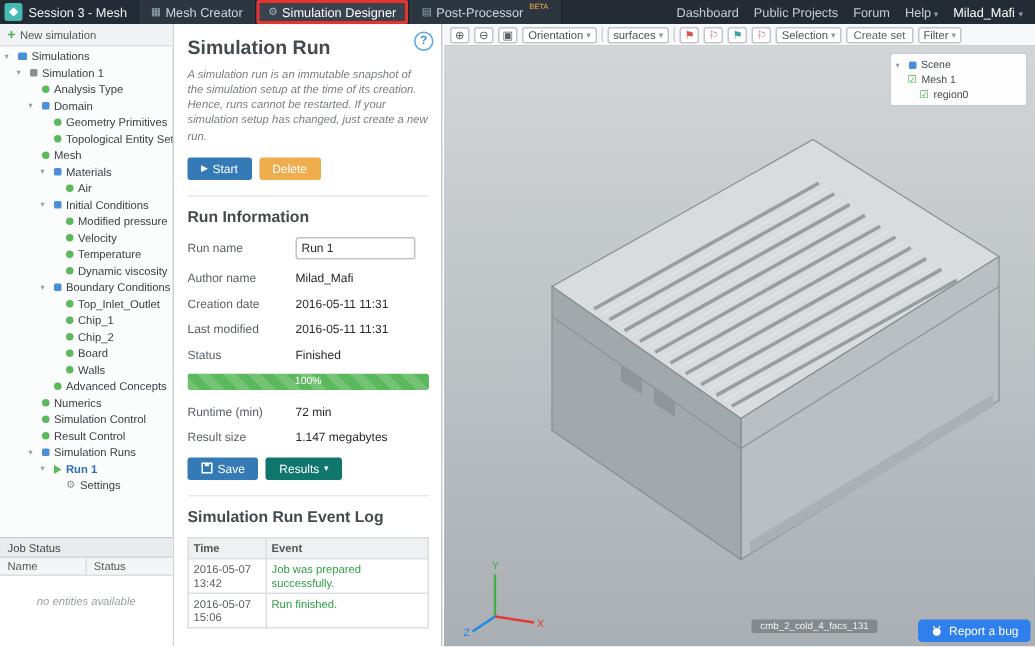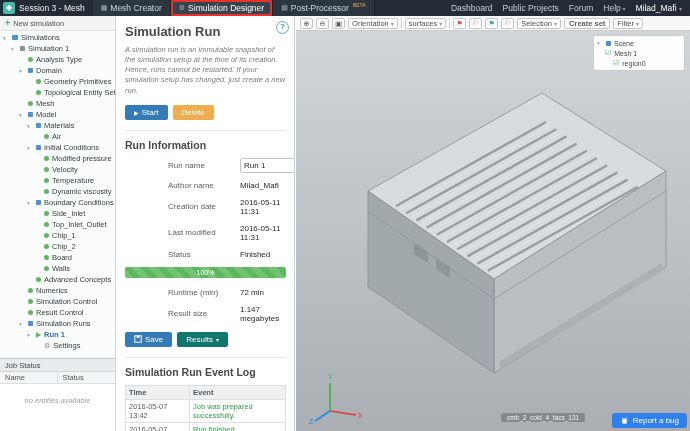--- a/index.html
+++ b/index.html
@@ -74,34 +74,34 @@
   .btn-row { display:flex; gap:5px; margin-top:9px; }
   .btn { display:inline-flex; align-items:center; gap:3px; border:none; border-radius:2px;
     font-size:8px; color:#fff; padding:3px 9px; cursor:pointer;
     font-family:"Liberation Sans",sans-serif; }
   .btn-start { background:#337ab7; }
   .btn-delete { background:#f0ad4e; }
   .btn .mini-icon { font-size:6px; }
   .rule { border:none; border-top:1px solid #e6e8ea; margin:10px 0 8px; }
   .section-heading { font-size:10.5px; font-weight:bold; color:#454a4f; margin-bottom:7px; }
   .field-row { display:flex; align-items:center; font-size:8px; margin:0 0 8px; }
-  .field-label { flex:0 0 72px; color:#5a6066;margin-left:43px; }
+  .field-label { flex:0 0 72px; color:#5a6066; }
   .field-value { color:#26292c; }
   .field-input { width:80px; font-size:8px; padding:2px 3px; border:1px solid #bfc4c8;
     border-radius:2px; color:#26292c; font-family:"Liberation Sans",sans-serif; }
   .progress { height:11px; border-radius:2px; background:#5cb85c; margin:2px 0 10px;
     color:#fff; font-size:7px; text-align:center; line-height:11px;
     background-image:repeating-linear-gradient(45deg, rgba(255,255,255,.15) 0 6px, transparent 6px 12px); }
   .btn-save { background:#337ab7; }
   .btn-results { background:#0f766e; }
   .log-table { width:100%; border-collapse:collapse; font-size:7.5px; margin-top:2px; }
   .log-table th { background:#eef0f2; border:1px solid #dcdfe2; text-align:left;
     padding:2px 3px; color:#4f555a; font-weight:bold; }
   .log-table td { border:1px solid #dcdfe2; padding:2px 3px; vertical-align:top; }
-  .log-time { width:64px; color:#5a6066; }
+  .log-time { width:52px; color:#5a6066; }
   .log-event { color:#2e9e44; }
 
   
   .viewport { position:absolute; top:16px; left:296px; right:0; bottom:0;
     background:linear-gradient(#d3d7da, #a9afb3); }
   .vp-toolbar { position:absolute; top:0; left:0; right:0; height:15px;
     background:#f7f8f9; border-bottom:1px solid #c8ccd0; display:flex; align-items:center;
     gap:3px; padding:0 4px; font-size:7.5px; color:#4a5055; z-index:5; }
   .vp-btn { height:11px; min-width:13px; border:1px solid #c3c7ca; background:#fff;
     border-radius:2px; font-size:7.5px; line-height:9px; text-align:center;
@@ -194,25 +194,20 @@
       <div class="tree-item" style="padding-left: 27px;">
         <span class="tree-caret"></span>
         <span class="tree-ic ic-green"></span>
         <span class="tree-label">Topological Entity Sets</span>
       </div>
       <div class="tree-item" style="padding-left: 19px;">
         <span class="tree-caret"></span>
         <span class="tree-ic ic-green"></span>
         <span class="tree-label">Mesh</span>
       </div>
-      <div class="tree-item" style="padding-left: 19px;">
-        <span class="tree-caret">▾</span>
-        <span class="tree-ic ic-blue"></span>
-        <span class="tree-label">Model</span>
-      </div>
       <div class="tree-item" style="padding-left: 27px;">
         <span class="tree-caret">▾</span>
         <span class="tree-ic ic-blue"></span>
         <span class="tree-label">Materials</span>
       </div>
       <div class="tree-item" style="padding-left: 35px;">
         <span class="tree-caret"></span>
         <span class="tree-ic ic-green"></span>
         <span class="tree-label">Air</span>
       </div>
@@ -238,25 +233,20 @@
       </div>
       <div class="tree-item" style="padding-left: 35px;">
         <span class="tree-caret"></span>
         <span class="tree-ic ic-green"></span>
         <span class="tree-label">Dynamic viscosity</span>
       </div>
       <div class="tree-item" style="padding-left: 27px;">
         <span class="tree-caret">▾</span>
         <span class="tree-ic ic-blue"></span>
         <span class="tree-label">Boundary Conditions</span>
-      </div>
-      <div class="tree-item" style="padding-left: 35px;">
-        <span class="tree-caret"></span>
-        <span class="tree-ic ic-green"></span>
-        <span class="tree-label">Side_Inlet</span>
       </div>
       <div class="tree-item" style="padding-left: 35px;">
         <span class="tree-caret"></span>
         <span class="tree-ic ic-green"></span>
         <span class="tree-label">Top_Inlet_Outlet</span>
       </div>
       <div class="tree-item" style="padding-left: 35px;">
         <span class="tree-caret"></span>
         <span class="tree-ic ic-green"></span>
         <span class="tree-label">Chip_1</span>
@@ -426,21 +416,21 @@
     </span>
     <span class="vp-sep"></span>
     <span class="vp-btn red">⚑</span>
     <span class="vp-btn red">⚐</span>
     <span class="vp-btn teal">⚑</span>
     <span class="vp-btn red">⚐</span>
     <span class="vp-select">
       <span>Selection</span>
       <span class="caret">▾</span>
     </span>
-    <span class="vp-btn" style="padding:0 4px;font-weight:bold;">Create set</span>
+    <span class="vp-btn" style="padding:0 4px;">Create set</span>
     <span class="vp-select">
       <span>Filter</span>
       <span class="caret">▾</span>
     </span>
   </div>
 
   <svg class="model-svg" width="394" height="400" viewBox="0 0 394 400" preserveAspectRatio="xMidYMid meet">
 
     <polygon points="72,160 246,62 370,140 198,248" fill="#d8dcde" stroke="#878e92" stroke-width="0.8"></polygon>
 

